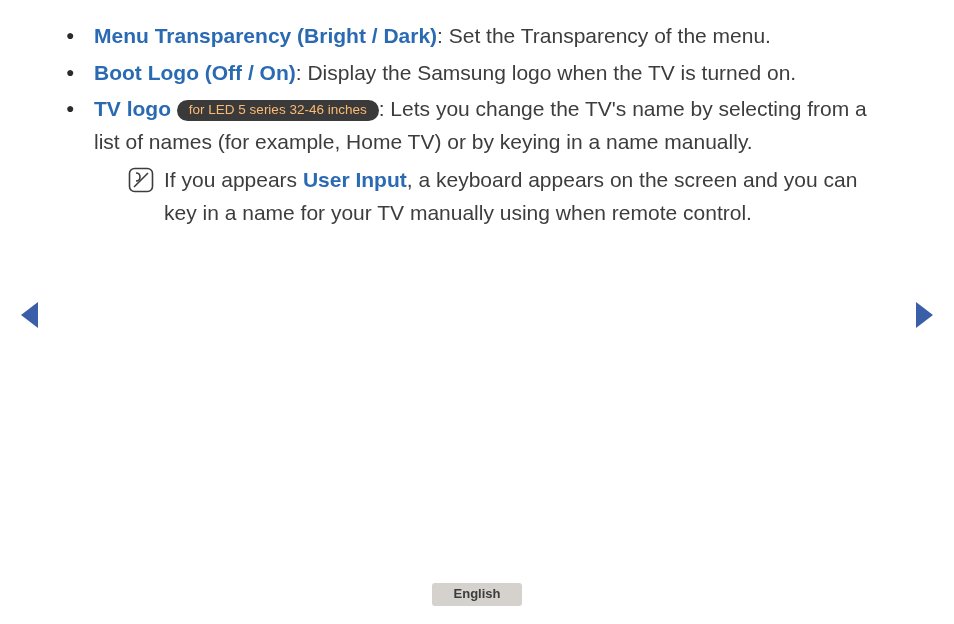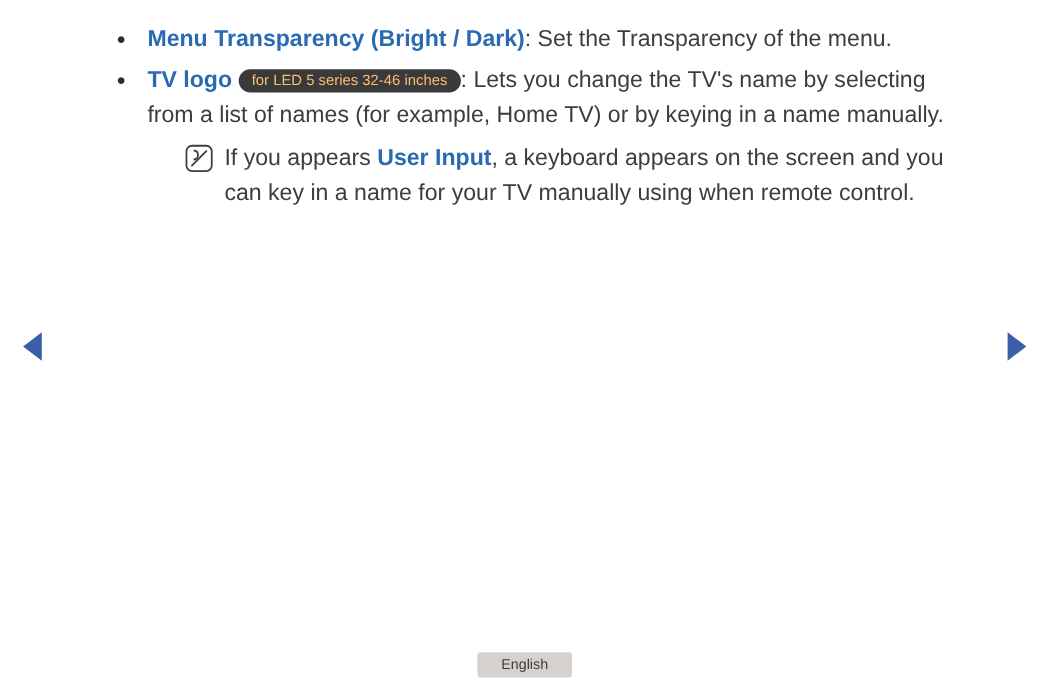--- a/index.html
+++ b/index.html
@@ -7,21 +7,21 @@
       width: 954px;
       height: 624px;
       background: #fff;
       font-family: Arial, Helvetica, sans-serif;
       font-size: 21px;
       color: #3d3d3d;
       position: relative;
       line-height: 1.55;
     }
     .content {
-      padding: 20px 80px 0 100px;
+      padding: 20px 80px 0 60px;
     }
     ul {
       list-style: none;
     }
     ul > li {
       position: relative;
       padding-left: 34px;
       margin-bottom: 4px;
     }
     ul > li::before {
@@ -63,44 +63,48 @@
     }
     .arrow {
       position: absolute;
       top: 300px;
       cursor: pointer;
     }
     .arrow.left { left: 18px; }
     .arrow.right { right: 18px; }
     .footer {
       position: absolute;
-      bottom: 5px;
+      bottom: 16px;
       left: 0;
       width: 100%;
       text-align: center;
+      font-weight: bold;
     }
     .lang-pill {
       display: inline-block;
       background: #d5d1cd;
       color: #3d3d3d;
       font-size: 13px;
       padding: 1px 22px;
       border-radius: 3px;
     }
   </style>
 </head>
 <body>
 
 <div class="content">
   <ul>
 
     <li>
       <span class="link">Menu Transparency (Bright / Dark)</span><span>: Set the Transparency of the menu.</span>
     </li>
 
+    <li>
+      <span class="link">Boot Logo (Off / On)</span><span>: Display the Samsung logo when the TV is turned on.</span>
+    </li>
 
     <li>
       <span class="link">TV logo</span>
       <span class="badge">for LED 5 series 32-46 inches</span><span>: Lets you change the TV's name by selecting from a list of names (for example, Home TV) or by keying in a name manually.</span>
 
       <div class="note-row">
         <span class="note-icon">
           <svg width="26" height="26" viewBox="0 0 26 26">
             <rect x="1.5" y="1.5" width="23" height="23" rx="5" ry="5" fill="none" stroke="#3d3d3d" stroke-width="1.6"></rect>
             <path d="M6 20 L20 6" stroke="#3d3d3d" stroke-width="1.6" fill="none"></path>

